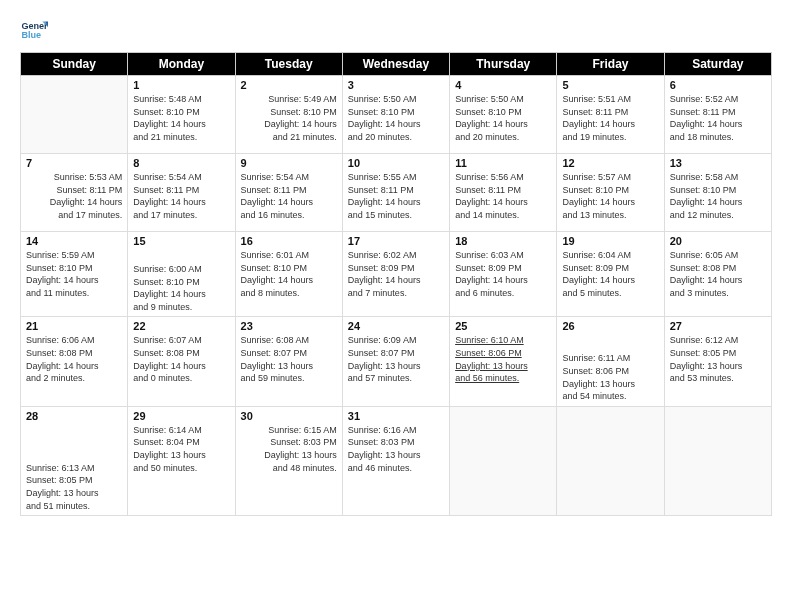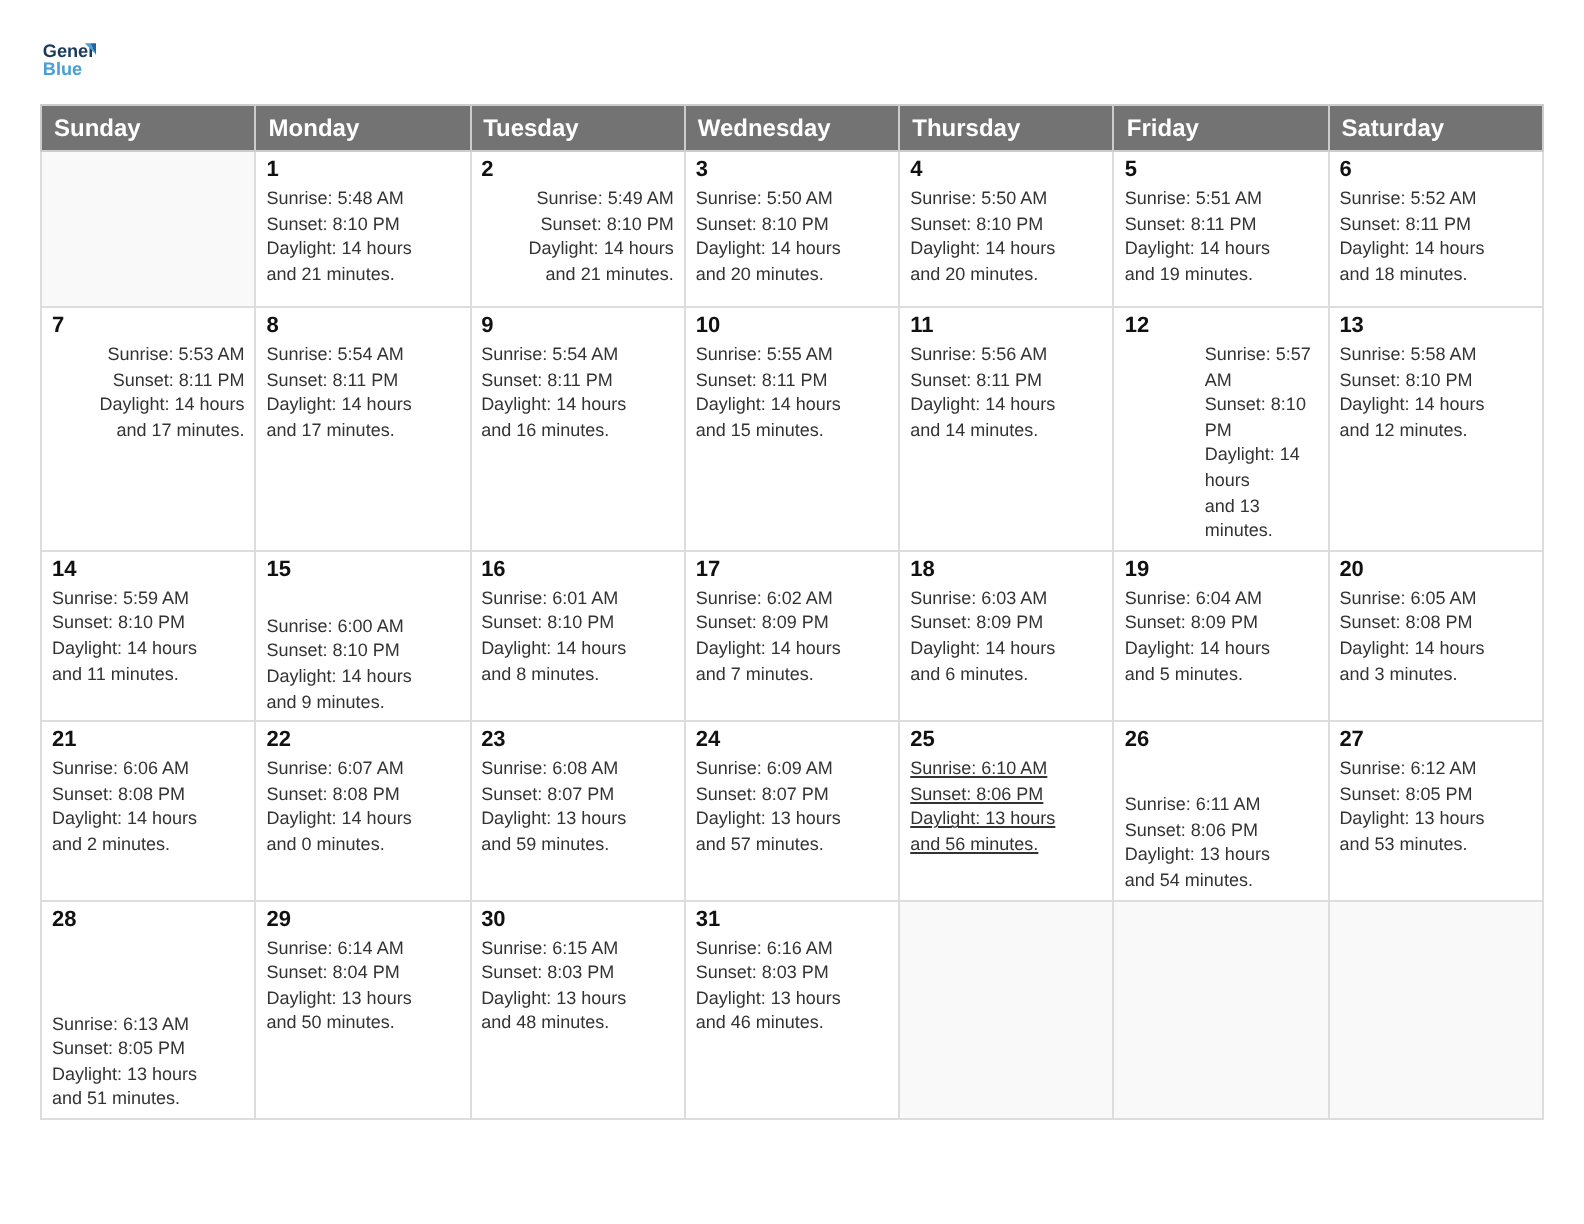--- a/index.html
+++ b/index.html
@@ -42,25 +42,25 @@
     .calendar-subtitle {
       font-size: 14px;
       color: #444;
     }
     table {
       width: 100%;
       border-collapse: collapse;
       table-layout: fixed;
     }
     .day-header {
-      background: #737373;
+      background: #000000;
       color: #fff;
       font-size: 12px;
       font-weight: bold;
-      text-align: left;
+      text-align: center;
       padding: 4px 6px;
       border: 1px solid #ccc;
     }
     .day-cell {
       vertical-align: top;
       border: 1px solid #ddd;
       padding: 3px 5px;
       font-size: 9.5px;
       color: #333;
       height: 78px;
@@ -189,21 +189,21 @@
           </td>
           <td class="day-cell">
             <div class="day-number">11</div>
             <div class="cell-info" style="white-space: pre-line;">Sunrise: 5:56 AM
 Sunset: 8:11 PM
 Daylight: 14 hours
 and 14 minutes.</div>
           </td>
           <td class="day-cell">
             <div class="day-number">12</div>
-            <div class="cell-info" style="white-space: pre-line; margin-left: 40px;">Sunrise: 5:57 AM
+            <div class="cell-info" style="white-space: pre-line;">Sunrise: 5:57 AM
 Sunset: 8:10 PM
 Daylight: 14 hours
 and 13 minutes.</div>
           </td>
           <td class="day-cell">
             <div class="day-number">13</div>
             <div class="cell-info" style="white-space: pre-line;">Sunrise: 5:58 AM
 Sunset: 8:10 PM
 Daylight: 14 hours
 and 12 minutes.</div>
@@ -321,21 +321,21 @@
           </td>
           <td class="day-cell">
             <div class="day-number">29</div>
             <div class="cell-info" style="white-space: pre-line;">Sunrise: 6:14 AM
 Sunset: 8:04 PM
 Daylight: 13 hours
 and 50 minutes.</div>
           </td>
           <td class="day-cell">
             <div class="day-number">30</div>
-            <div class="cell-info" style="white-space: pre-line;">Sunrise: 6:15 AM
+            <div class="cell-info" style="white-space: pre-line; text-align: right;">Sunrise: 6:15 AM
 Sunset: 8:03 PM
 Daylight: 13 hours
 and 48 minutes.</div>
           </td>
           <td class="day-cell">
             <div class="day-number">31</div>
             <div class="cell-info" style="white-space: pre-line;">Sunrise: 6:16 AM
 Sunset: 8:03 PM
 Daylight: 13 hours
 and 46 minutes.</div>

